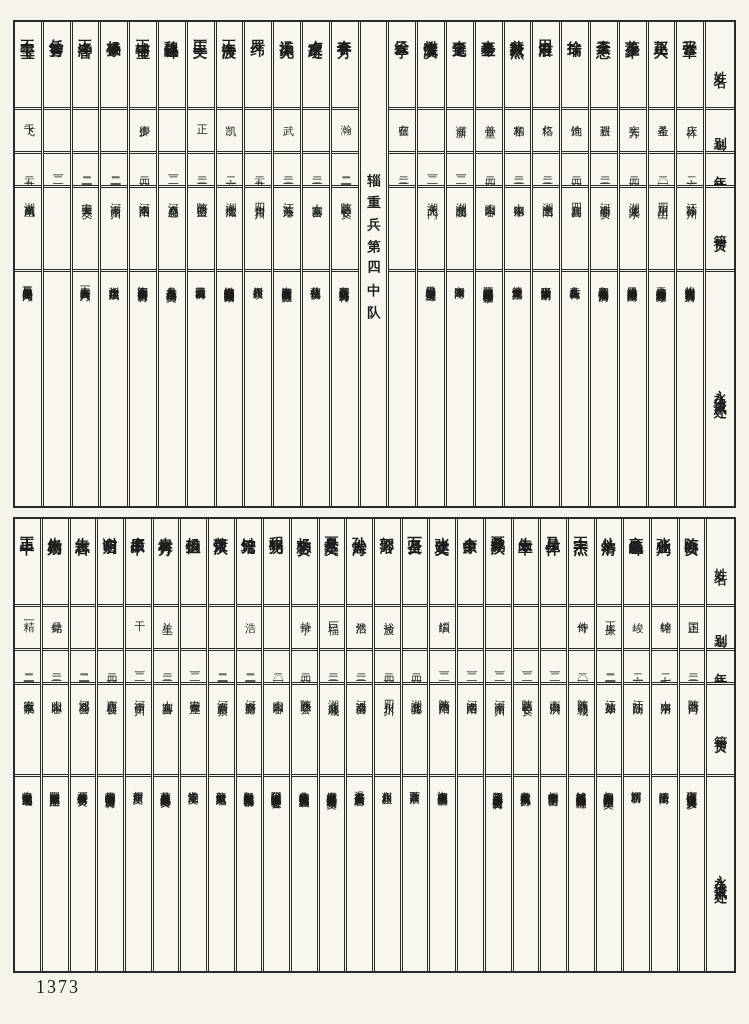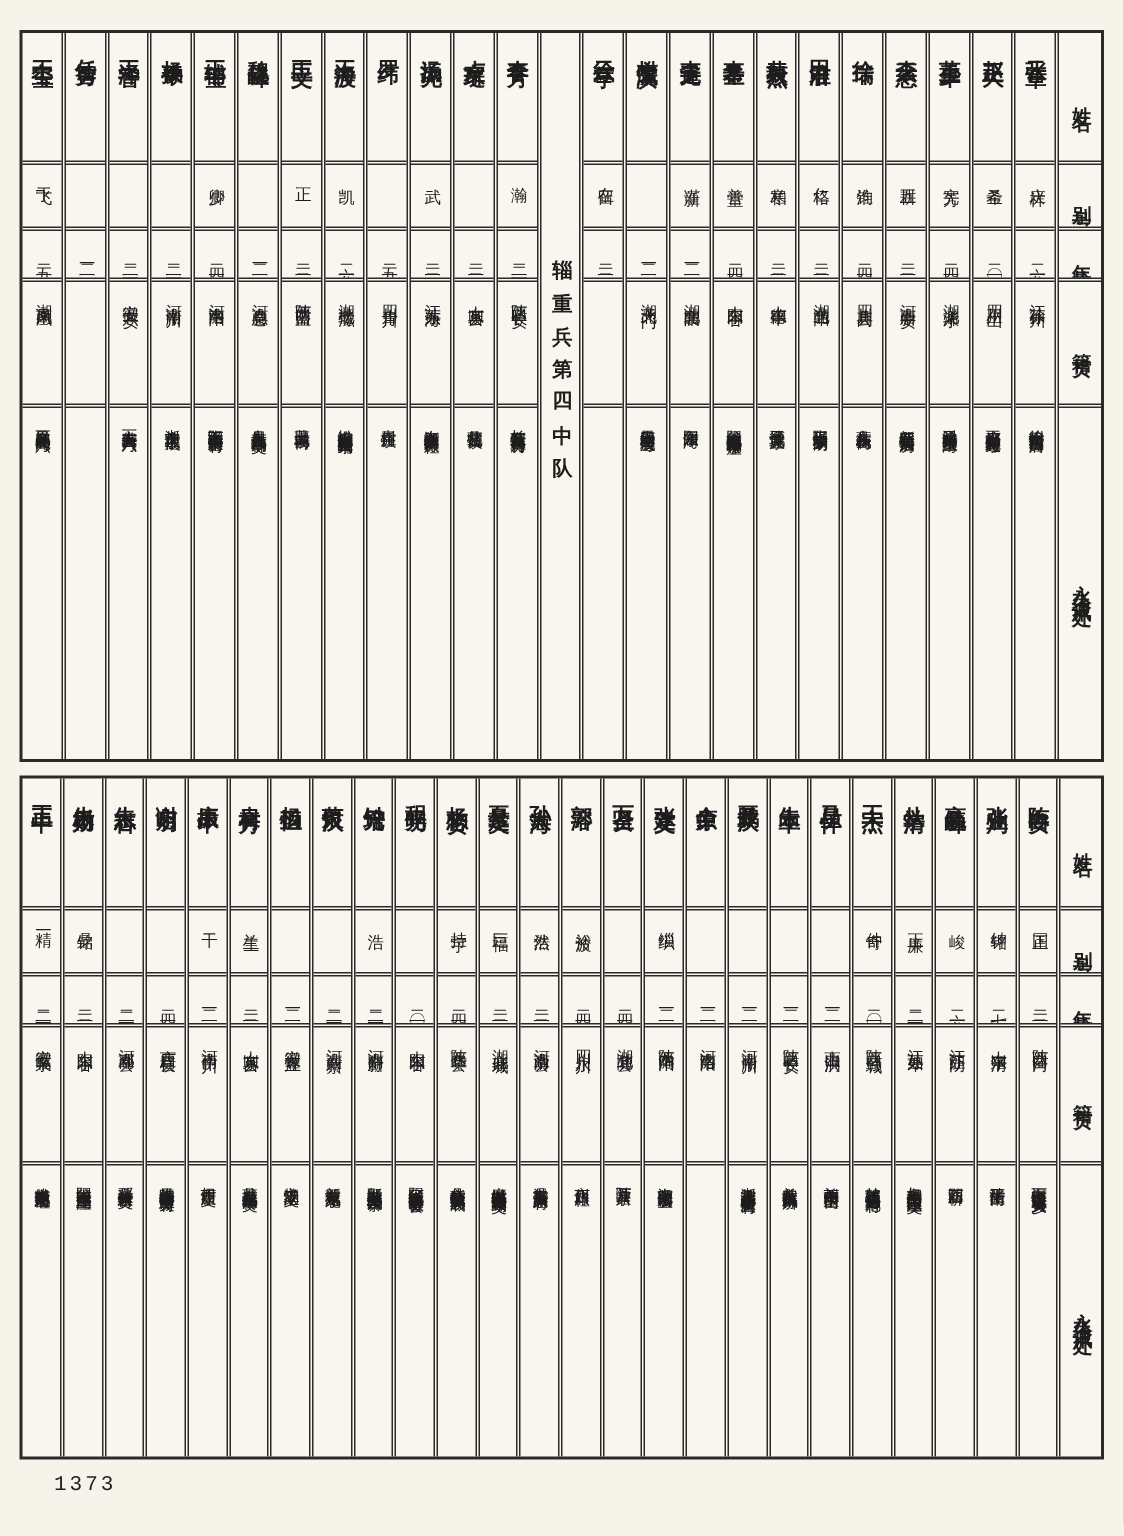--- a/index.html
+++ b/index.html
@@ -23,22 +23,22 @@
          line-height:1.18;font-size:11px;letter-spacing:1.5px;}
   .f0 .vtext{font-size:14.5px;font-weight:700;letter-spacing:2px;}
   .f2 .vtext{height:auto;}
   .f4 .vtext{height:100%;font-size:10.5px;letter-spacing:0.5px;}
   .head{align-items:center;justify-content:center;padding-top:0;}
   .head .vtext{height:auto;font-size:13px;font-weight:700;letter-spacing:4px;}
   .header-col{flex:1.08 1 0;}
   .divider-col{flex-direction:row;justify-content:center;align-items:flex-start;
                padding-top:140px;box-sizing:border-box;}
   .divider-col .vtext{font-size:13.5px;font-weight:700;letter-spacing:22px;}
-  .footer{position:absolute;left:36px;bottom:26px;font-size:14px;letter-spacing:2px;
-          font-family:Liberation Mono, monospace;}
+  .footer{position:absolute;left:36px;bottom:26px;font-size:18px;letter-spacing:2px;
+          font-family:Liberation Serif, serif;}
 </style>
 </head>
 <body>
 
 <div class="page">
   <div class="content">
     <div class="roster t0">
         <div class="col header-col">
           <div class="cell head f0">
             <span class="vtext">姓名</span>

